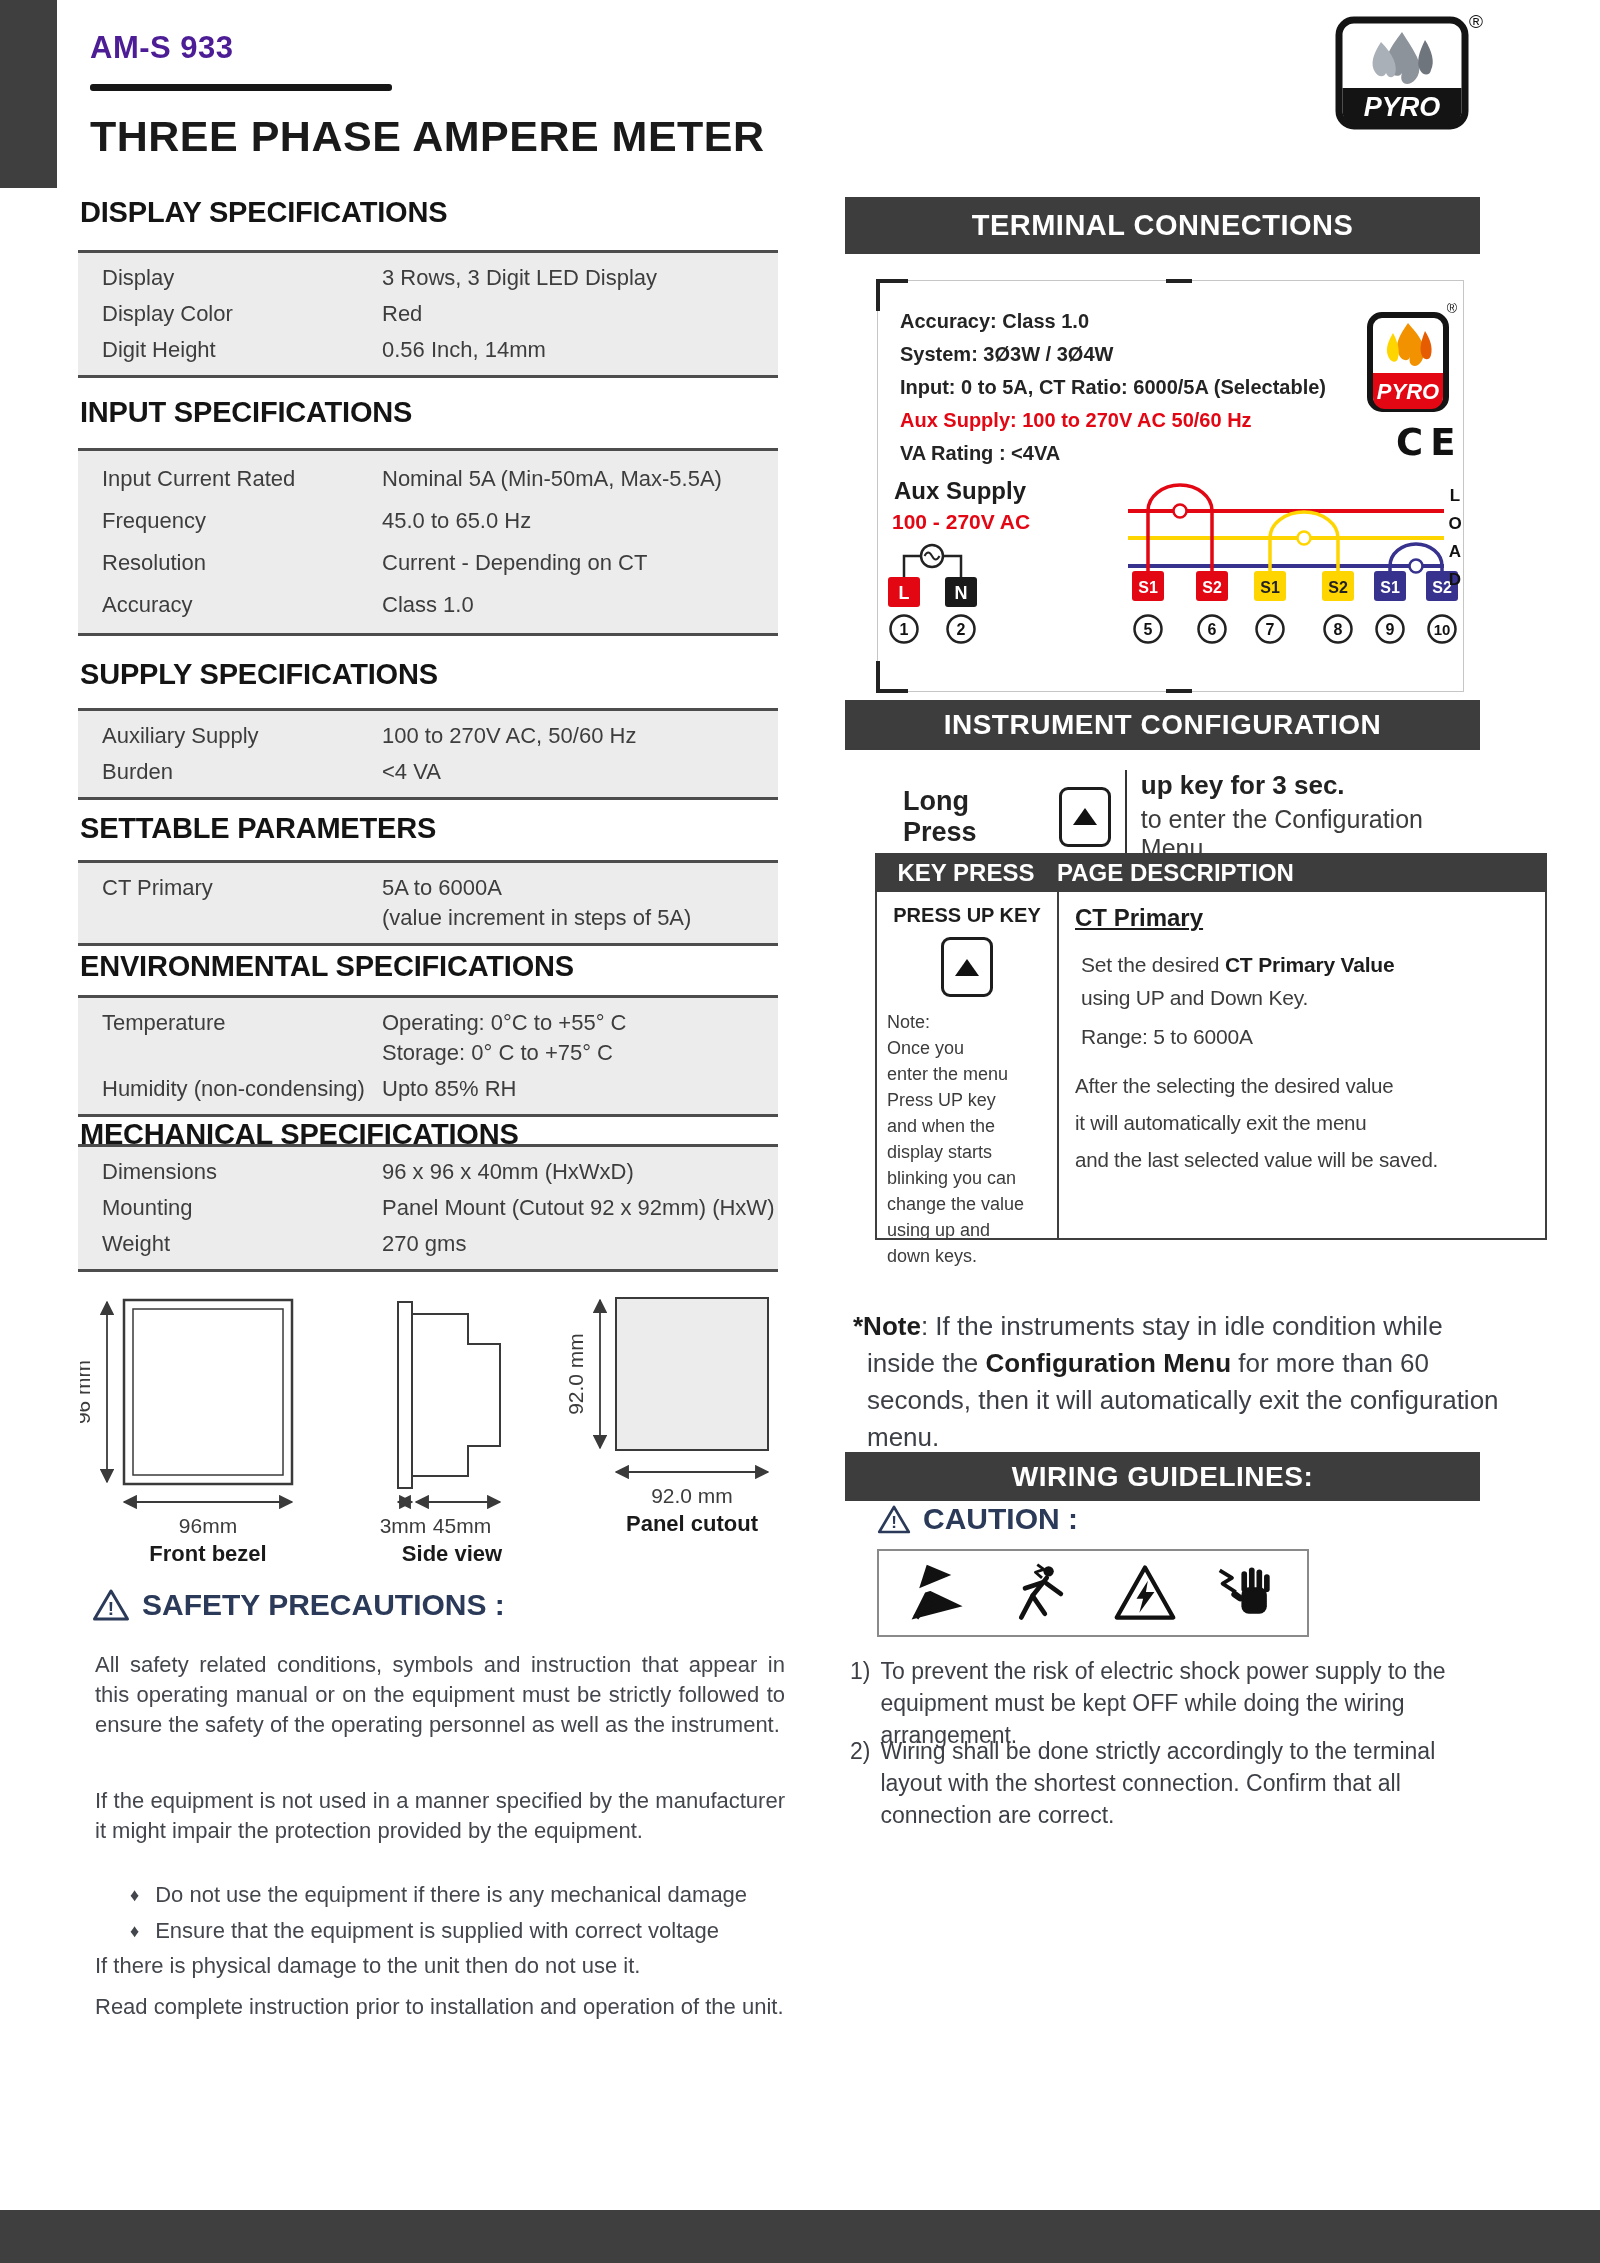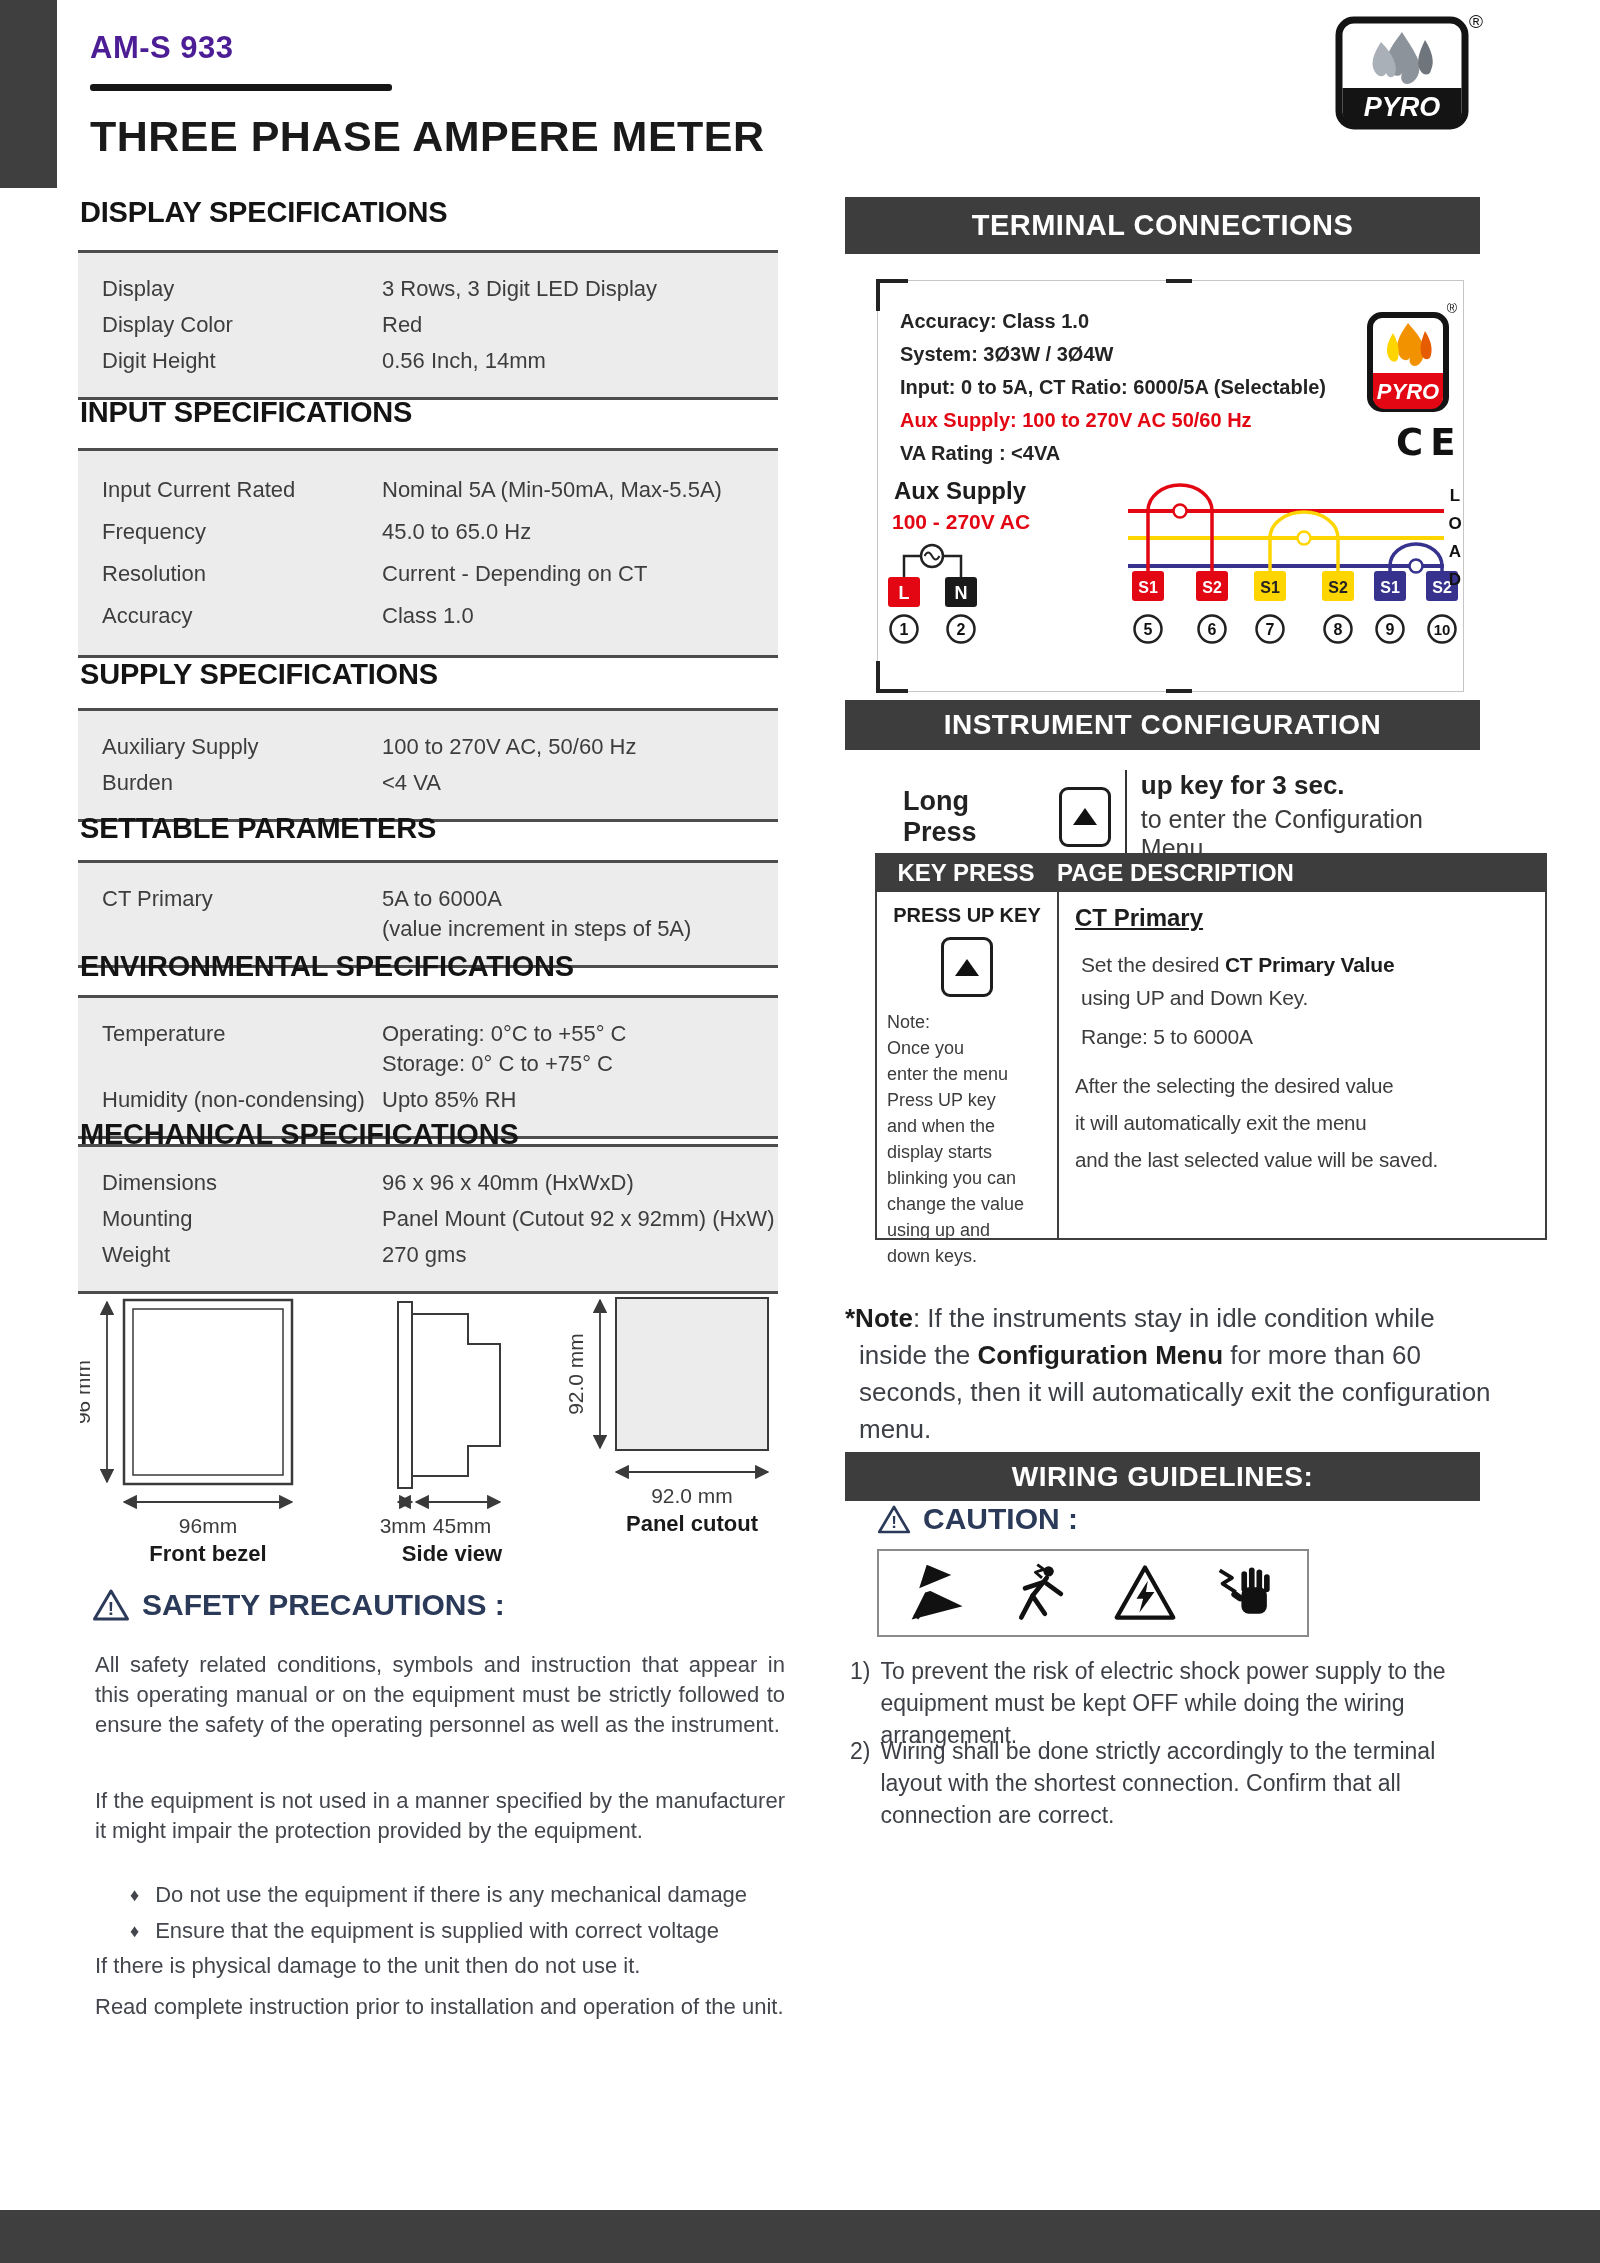--- a/index.html
+++ b/index.html
@@ -8,21 +8,21 @@
   .abs{position:absolute;}
 
   
   .corner-block{left:0;top:0;width:57px;height:188px;background:#3f3f3f;}
   .model{left:90px;top:30px;font-size:31px;font-weight:bold;color:#4c1d95;letter-spacing:.5px;}
   .model-rule{left:90px;top:84px;width:302px;height:7px;background:#161616;border-radius:3px;}
   .main-title{left:90px;top:112px;font-size:43px;font-weight:bold;color:#1a1a1a;letter-spacing:.5px;}
 
   
   .sec-h{left:80px;font-size:29px;font-weight:bold;color:#141414;letter-spacing:-0.2px;}
-  .spec-table{left:78px;width:700px;background:#ececec;border-top:3px solid #4d4d4d;border-bottom:3px solid #4d4d4d;padding:18px 0;}
+  .spec-table{left:78px;width:700px;background:#ececec;border-top:3px solid #4d4d4d;border-bottom:3px solid #4d4d4d;padding:7px 0;}
   .spec-row{display:flex;padding:5px 0 5px 24px;font-size:22px;color:#3d3d3d;}
   .spec-label{width:280px;flex:none;}
   .spec-value{flex:1;white-space:nowrap;}
   .spec-value .l2{margin-top:4px;}
 
   
   .para{left:95px;width:690px;font-size:22px;line-height:30px;text-align:justify;color:#43464c;margin:0;}
   .bullet-row{left:130px;width:650px;font-size:22px;color:#43464c;display:flex;gap:16px;}
   .diamond{font-size:18px;line-height:26px;}
   .plain-line{left:95px;width:690px;font-size:22px;color:#43464c;}
@@ -62,21 +62,21 @@
   .press-up{font-size:20px;font-weight:bold;color:#1d1d1d;text-align:center;white-space:nowrap;}
   .kt-left .upbtn{margin:10px auto 12px auto;}
   .kt-note{font-size:18px;line-height:26px;color:#3c3c3c;}
   .kt-right{flex:1;padding:12px 16px;box-sizing:border-box;font-size:19px;color:#3c3c3c;}
   .ct-title{font-size:24px;font-weight:bold;color:#1d1d1d;text-decoration:underline;margin-bottom:16px;}
   .set-line,.set-line2,.range-line{font-size:21px;margin-left:6px;line-height:33px;white-space:nowrap;letter-spacing:-0.2px;}
   .range-line{margin-top:6px;}
   .after{margin-top:14px;font-size:20.5px;line-height:37px;white-space:nowrap;letter-spacing:-0.2px;}
   .b{font-weight:bold;color:#1d1d1d;}
 
-  .star-note{left:845px;top:1300px;width:640px;font-size:26px;line-height:37px;color:#3c3f45;margin:0;padding-left:14px;text-indent:-14px;}
+  .star-note{left:845px;top:1300px;width:640px;font-size:26px;line-height:37px;color:#3c3f45;margin:8px;padding-left:14px;text-indent:-14px;}
 
   .caution-h{left:877px;top:1502px;}
   .icon-strip{left:877px;top:1549px;width:432px;height:88px;border:2px solid #8a8a8a;background:#fff;
               display:flex;align-items:center;justify-content:space-around;padding:0 8px;box-sizing:border-box;}
   .witem{left:850px;width:630px;display:flex;gap:10px;font-size:23px;line-height:32px;color:#3c3f45;}
   .wnum{flex:none;font-weight:normal;}
   .witem p{margin:0;}
 
   
   .drawings{left:80px;top:1290px;}

